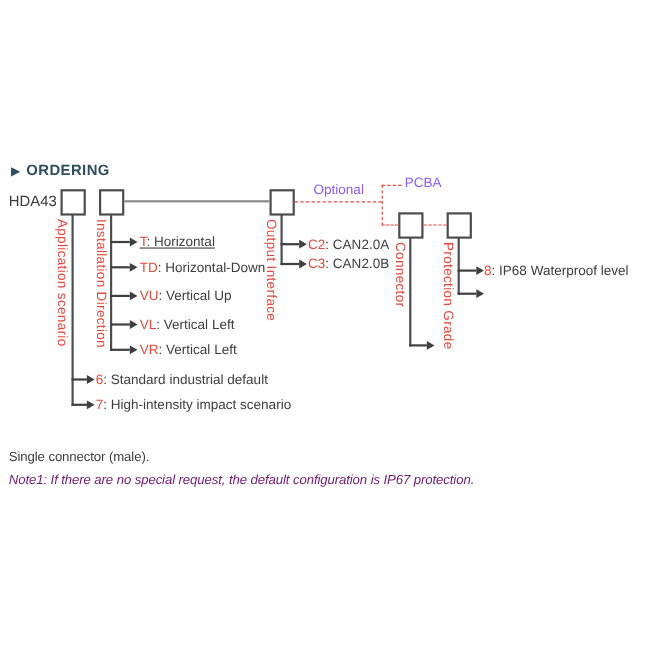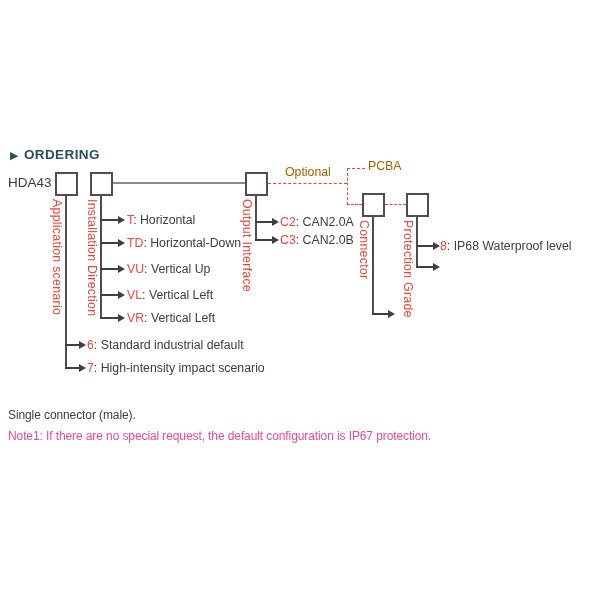--- a/index.html
+++ b/index.html
@@ -22,23 +22,23 @@
   .ahead  { position:absolute; width:0; height:0;
             border-left:7px solid #3f3f3f; border-top:4px solid transparent; border-bottom:4px solid transparent; }
   
   .dash-h { position:absolute; height:0; border-top:1px dashed #e8473c; }
   .dash-v { position:absolute; width:0;  border-left:1px dashed #e8473c; }
   
   .opt { position:absolute; font-size:12.3px; line-height:16px; white-space:nowrap; color:#3d3d3d; }
   .code { color:#e8473c; }
   .vlabel { position:absolute; writing-mode:vertical-rl; font-size:12.3px; letter-spacing:.3px;
             color:#e8473c; white-space:nowrap; }
-  .redtxt { position:absolute; font-size:12.3px; color:#a16207; white-space:nowrap; }
+  .redtxt { position:absolute; font-size:12.3px; color:#8b5cf6; white-space:nowrap; }
   .foot { position:absolute; font-size:12px; letter-spacing:-0.1px; line-height:15px; white-space:nowrap; color:#3d3d3d; }
-  .foot.note { color:#ec4899; }
+  .foot.note { color:#701a75;font-style:italic; }
 </style>
 </head>
 <body>
 
 <div id="canvas">
 
   <div class="heading">
     <span class="marker">▶</span><span>ORDERING</span>
   </div>
 
@@ -67,21 +67,21 @@
   <div class="stem" style="left:416px; top:216px; height:52px;"></div>
 
   <div class="vlabel" style="left:50px;  top:199px;">Application scenario</div>
   <div class="vlabel" style="left:85px;  top:199px;">Installation Direction</div>
   <div class="vlabel" style="left:240px; top:199px;">Output Interface</div>
   <div class="vlabel" style="left:357px; top:220px;">Connector</div>
   <div class="vlabel" style="left:401px; top:220px;">Protection Grade</div>
 
   <div class="branch" style="left:100px; top:219px; width:18px;"></div>
   <div class="ahead" style="left:118px; top:216px;"></div>
-  <div class="opt" style="left:127px; top:212px;"><span class="code">T</span><span>: Horizontal</span></div>
+  <div class="opt" style="left:127px; top:212px;text-decoration:underline;"><span class="code">T</span><span>: Horizontal</span></div>
 
   <div class="branch" style="left:100px; top:242px; width:18px;"></div>
   <div class="ahead" style="left:118px; top:239px;"></div>
   <div class="opt" style="left:127px; top:235px;"><span class="code">TD</span><span>: Horizontal-Down</span></div>
 
   <div class="branch" style="left:100px; top:268px; width:18px;"></div>
   <div class="ahead" style="left:118px; top:265px;"></div>
   <div class="opt" style="left:127px; top:261px;"><span class="code">VU</span><span>: Vertical Up</span></div>
 
   <div class="branch" style="left:100px; top:294px; width:18px;"></div>

